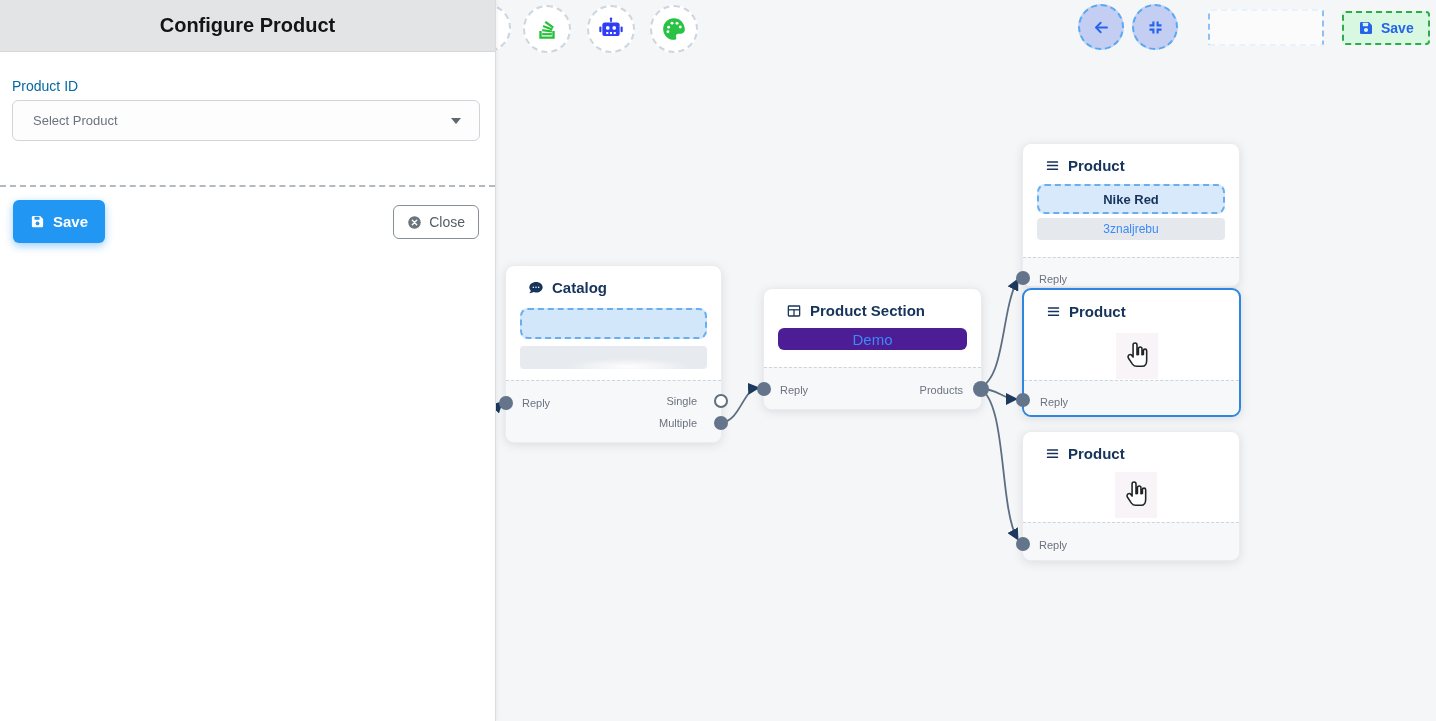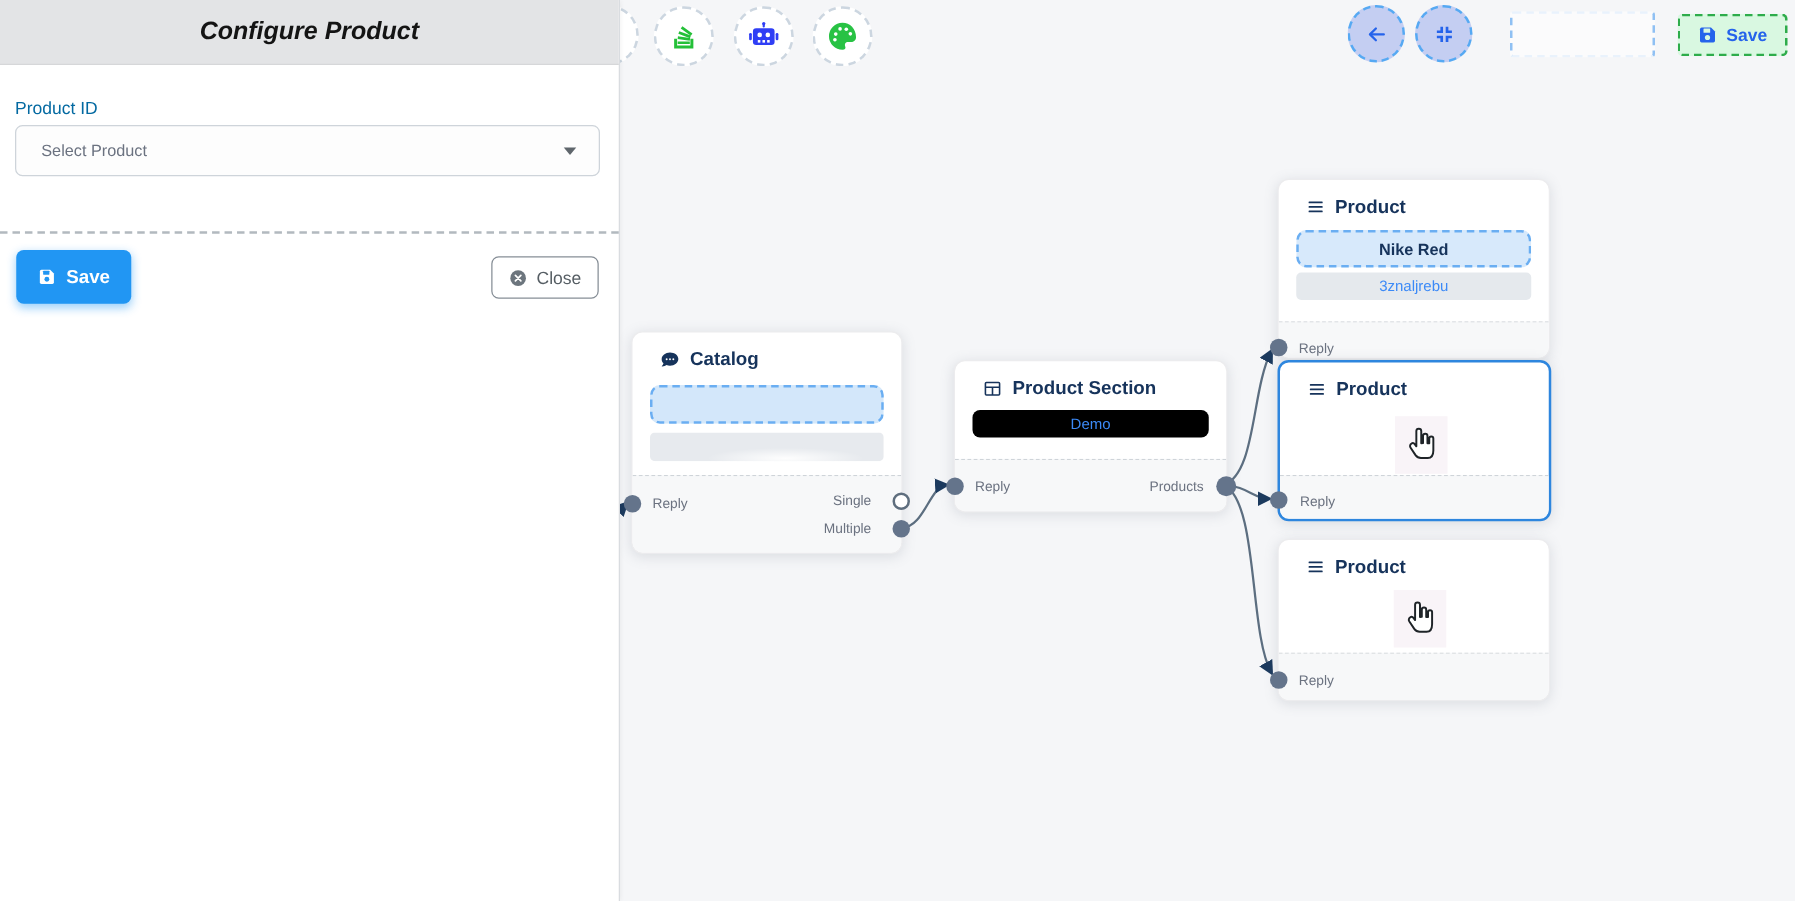--- a/index.html
+++ b/index.html
@@ -3,21 +3,21 @@
 <meta charset="utf-8">
 <style>
   * { box-sizing: border-box; margin: 0; padding: 0; }
   html,body { width:1436px; height:721px; overflow:hidden; }
   body { font-family:"Liberation Sans", sans-serif; background:#f5f6f8; position:relative; }
 
   
   .panel { position:absolute; left:0; top:0; width:496px; height:721px; background:#ffffff;
            border-right:1px solid #d9dce0; box-shadow:1px 0 4px rgba(0,0,0,.06); z-index:20; }
   .panel-header { height:52px; background:#e3e4e6; display:flex; align-items:center; justify-content:center;
-                  border-bottom:1px solid #d6d7d9;font-style:italic; }
+                  border-bottom:1px solid #d6d7d9; }
   .panel-header span { font-size:20px; font-weight:bold; color:#141414; }
   .panel-body { position:absolute; top:52px; left:0; right:0; bottom:0; }
   .field-label { position:absolute; left:12px; top:26px; font-size:14px; color:#0369a1; }
   .select { position:absolute; left:12px; right:15px; top:48px; height:41px; background:#fdfdfd;
             border:1px solid #ced4da; border-radius:6px; display:flex; align-items:center; cursor:pointer; }
   .select-text { font-size:13px; color:#6b7280; padding-left:20px; flex:1; }
   .caret { width:0; height:0; border-left:5px solid transparent; border-right:5px solid transparent;
            border-top:6px solid #5f666c; margin-right:18px; }
   .divider { position:absolute; left:0; right:0; top:133px; border-top:2px dashed #b2b9bf; }
   .panel-actions { position:absolute; left:13px; right:16px; top:148px; display:flex;
@@ -59,21 +59,21 @@
   .port-label { position:absolute; font-size:11px; color:#6b7280; z-index:3; }
   .handle { position:absolute; width:14px; height:14px; border-radius:50%; background:#64748b; z-index:4; }
   .handle.open { background:#fff; border:2.5px solid #5f6e7e; }
   .handle.big { width:16px; height:16px; }
   .box { position:absolute; left:14px; right:14px; display:flex; align-items:center; justify-content:center; }
   .box.dashed-blue { background:#d3e7fa; border:2px dashed #6aaef2; border-radius:8px; }
   .box.gray { background:#e7eaee; border-radius:4px; }
   .box.smudge { background-image:radial-gradient(ellipse 90px 12px at 58% 90%, rgba(255,255,255,.95) 0%, rgba(255,255,255,0) 70%); }
   .box.nike { background:#d7e9fb; border:2px dashed #6aaef2; border-radius:8px; font-size:13px; font-weight:600; color:#16335b; }
   .box.id-chip { background:#e5e9ed; border-radius:4px; font-size:12px; color:#3c8af7; }
-  .box.demo { background:#000000; border-radius:6px; font-size:12px; color:#3c8af7; }
+  .box.demo { background:#4c1d95; border-radius:6px; font-size:15px; color:#3c8af7; }
   .cursor-ghost { position:absolute; width:42px; height:46px; background:#f9f4f8; display:flex;
                   align-items:center; justify-content:center; z-index:6; }
   .icon-svg { display:block; }
 </style>
 </head>
 <body>
 
 <div class="panel">
   <div class="panel-header">
     <span>Configure Product</span>

